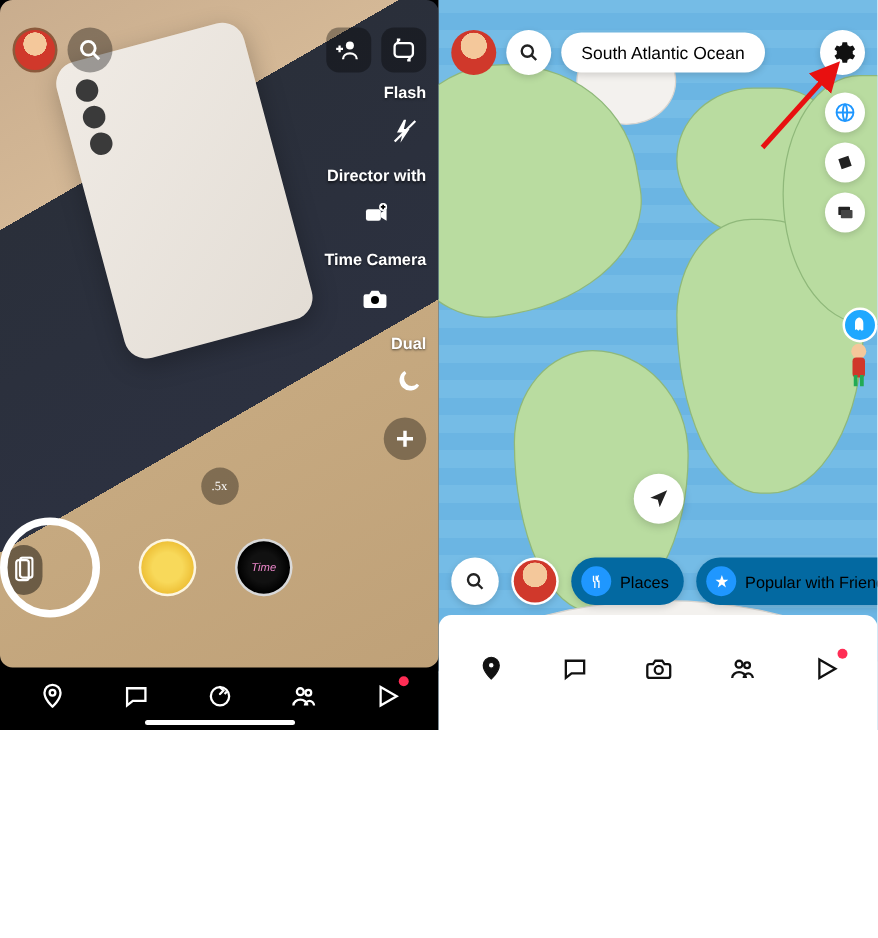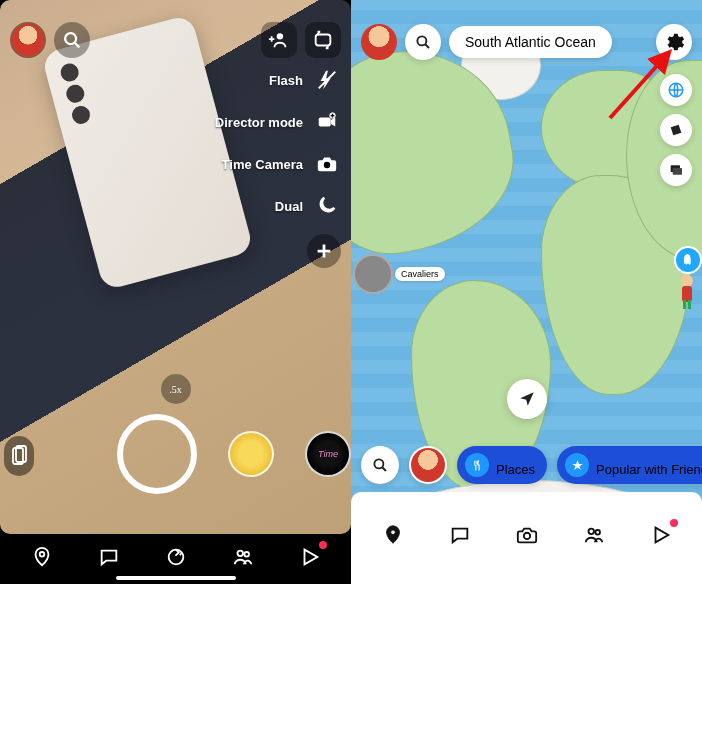--- a/index.html
+++ b/index.html
@@ -81,21 +81,21 @@
 }
 .side-tools {
   position: absolute;
   right: 10px; top: 66px;
   display: flex; flex-direction: column;
   align-items: flex-end;
   gap: 14px;
   z-index: 10;
 }
 .tool-row {
-  display: flex; align-items: center; gap: 10px;
+  display: flex; align-items: center; gap: 10px; flex-direction: column;
 }
 .tool-label {
   color: #fff;
   font-size: 13px;
   font-weight: 600;
   text-shadow: 0 1px 2px rgba(0,0,0,0.6);
 }
 .tool-icon {
   width: 28px; height: 28px;
   display: flex; align-items: center; justify-content: center;
@@ -125,21 +125,21 @@
   background: rgba(0,0,0,0.35);
   color: #fff;
   font-size: 10px;
   display: flex; align-items: center; justify-content: center;
   z-index: 10;
   font-family: Liberation Serif, serif;
 }
 .capture-row {
   position: absolute;
   left: 0; right: 0; bottom: 90px;
-  display: flex; align-items: center; justify-content: flex-end;
+  display: flex; align-items: center; justify-content: flex-start;
   gap: 31px;
   z-index: 10;
 }
 .memories-chip {
   position: absolute;
   left: 4px; bottom: 108px;
   width: 30px; height: 40px;
   border-radius: 18px;
   background: rgba(0,0,0,0.45);
   display: flex; align-items: center; justify-content: center;
@@ -317,26 +317,26 @@
   z-index: 10;
 }
 .places-circ {
   width: 38px; height: 38px; border-radius: 50%;
   background: #fff;
   display: flex; align-items: center; justify-content: center;
   box-shadow: 0 2px 6px rgba(0,0,0,0.15);
   flex-shrink: 0;
 }
 .places-pill {
-  background: #1d4ed8;
+  background: #0369a1;
   border-radius: 20px;
   padding: 7px 12px 7px 8px;
   font-size: 13px;
   font-weight: 500;
-  display: flex; align-items: flex-end; gap: 7px;
+  display: flex; align-items: center; gap: 7px;
   box-shadow: 0 2px 6px rgba(0,0,0,0.15);
   flex-shrink: 0;
 }
 .pill-ic {
   width: 24px; height: 24px; border-radius: 50%;
   background: #1f97ff;
   display: flex; align-items: center; justify-content: center;
   color: #fff;
 }
 .bottom-white {
@@ -397,21 +397,21 @@
     <div class="tool-row">
       <span class="tool-label">Flash</span>
       <span class="tool-icon">
         <svg class="icon-svg" viewBox="0 0 24 24" fill="currentColor">
             <path d="M11 2L5 13h5l-2 9 8-12h-5l2-8z"></path>
             <line x1="3" y1="21" x2="21" y2="3" stroke="currentColor" stroke-width="2"></line>
           </svg>
       </span>
     </div>
     <div class="tool-row">
-      <span class="tool-label">Director mode</span>
+      <span class="tool-label">Director with</span>
       <span class="tool-icon">
         <svg class="icon-svg" viewBox="0 0 24 24" fill="currentColor">
             <rect x="3" y="7" width="13" height="10" rx="2"></rect>
             <path d="M16 10l5-3v10l-5-3z"></path>
             <circle cx="18" cy="5" r="3" fill="#fff" stroke="currentColor"></circle>
             <path d="M18 3v4M16 5h4" stroke="#000" stroke-width="1.5"></path>
           </svg>
       </span>
     </div>
     <div class="tool-row">
@@ -540,24 +540,20 @@
         </svg>
     </div>
     <div class="map-side-btn">
       <svg width="16" height="16" viewBox="0 0 24 24" fill="#222">
           <rect x="4" y="5" width="14" height="10" rx="1"></rect>
           <rect x="7" y="9" width="14" height="10" rx="1" fill="#444"></rect>
         </svg>
     </div>
   </div>
 
-  <div class="story-chip">
-    <div class="story-ring"></div>
-    <div class="story-label">Cavaliers</div>
-  </div>
 
   <div class="story-chip2">
     <div class="story-ring2">
       <svg width="16" height="16" viewBox="0 0 24 24" fill="#fff">
           <path d="M12 3C8 3 6 6 6 10v8l2-1 2 2 2-2 2 2 2-1v-8c0-4-2-7-6-7z"></path>
         </svg>
     </div>
   </div>
   <div class="bitmoji-pin">
     <svg width="22" height="36" viewBox="0 0 22 36">

